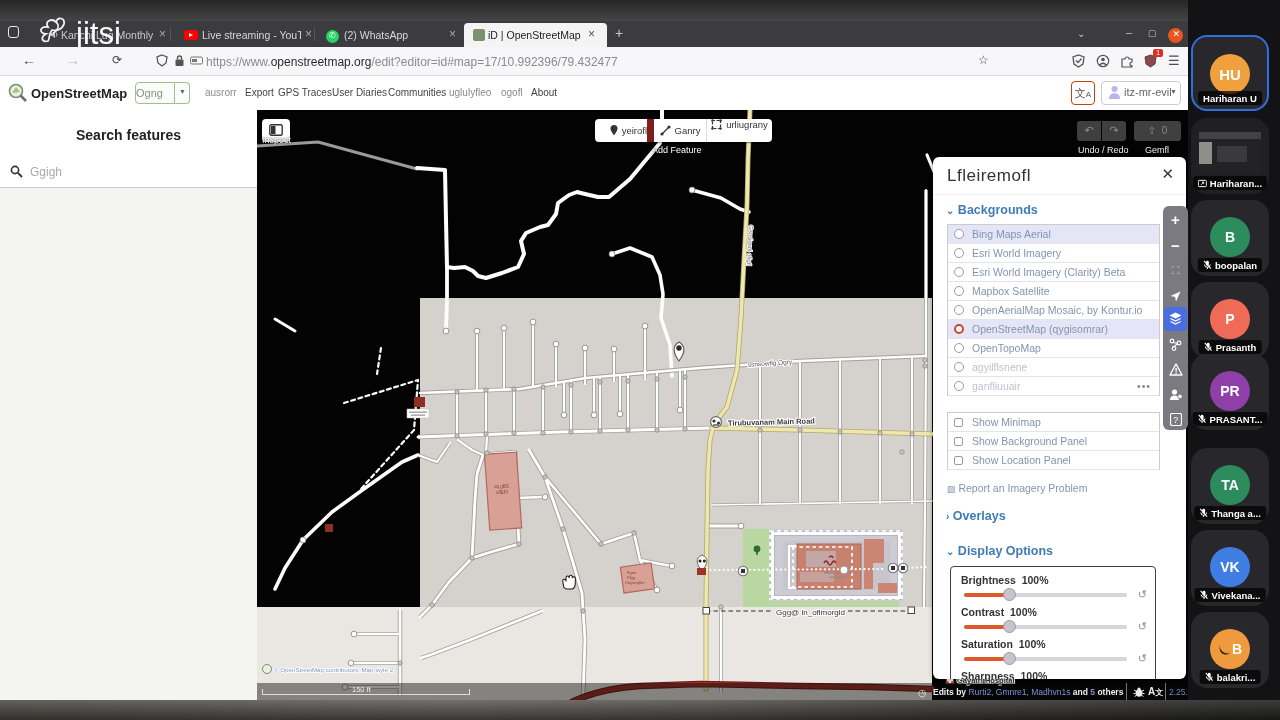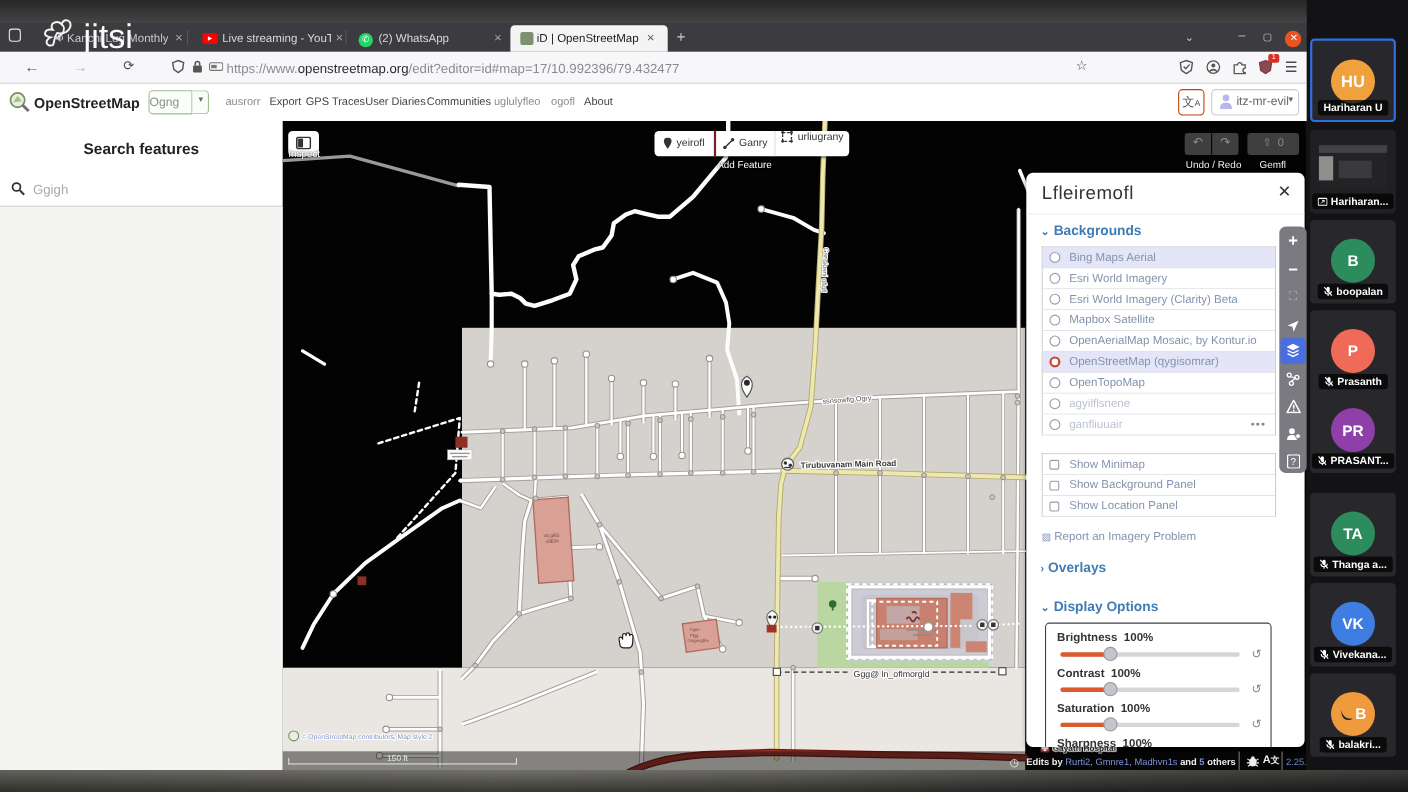--- a/index.html
+++ b/index.html
@@ -15,21 +15,21 @@
 
 #urlrow{left:0;top:47px;width:1188px;height:29px;background:#f7f6f9;border-bottom:1px solid #dcdbe0}
 .uicon{position:absolute;color:#4c4c50;font-size:13px}
 
 #osmhead{left:0;top:76px;width:1188px;height:34px;background:#fff}
 .menuitem{position:absolute;top:11px;font-size:10px;color:#444;white-space:nowrap}
 
 #lsb{left:0;top:110px;width:257px;height:590px;background:#fff}
 
 #party{left:1188px;top:0;width:92px;height:720px;background:#131315}
-.tile{position:absolute;left:3px;width:78px;height:76px;background:#28282c;border-radius:4px;overflow:hidden}
+.tile{position:absolute;left:3px;width:78px;height:76px;background:#28282c;border-radius:16px;overflow:hidden}
 .av{position:absolute;left:50%;top:37px;transform:translate(-50%,-50%);width:40px;height:40px;border-radius:50%;color:#fff;font-weight:bold;font-size:14px;display:flex;align-items:center;justify-content:center}
 .nlab{position:absolute;left:50%;bottom:4px;transform:translateX(-50%);background:rgba(0,0,0,.72);color:#fff;font-size:9.5px;font-weight:bold;padding:1.5px 5px;border-radius:3px;white-space:nowrap;display:flex;align-items:center;gap:3px}
 
 #bgpanel{left:933px;top:157px;width:253px;height:522px;background:#fff;border-radius:6px;box-shadow:0 1px 5px rgba(0,0,0,.4);overflow:hidden}
 .prow{position:relative;height:19px;border-bottom:1px solid #e4e4e8;font-size:10.5px;color:#8494ae;display:flex;align-items:center;padding-left:24px;background:#fff}
 .radio{position:absolute;left:6px;top:4px;width:10px;height:10px;border:1.4px solid #99a;border-radius:50%;background:#fff}
 .chk{position:absolute;left:6px;top:4.5px;width:9px;height:9px;border:1.4px solid #99a;border-radius:2px;background:#fff}
 .sect{font-size:12.5px;font-weight:bold;color:#3f7cb6}
 .slab{font-size:10.5px;font-weight:bold;color:#333}
 .track{position:absolute;left:13px;width:163px;height:4px;border-radius:2px;background:#d6d5da}
@@ -406,21 +406,21 @@
       </g>
   </svg>
 
   <div class="abs" style="left:262px;top:119px;width:28px;height:23px;background:#fff;border-radius:4px"></div>
   <svg class="abs" style="left:269px;top:124px" width="14" height="12" viewBox="0 0 14 12">
       <rect x="0.8" y="0.8" width="12.4" height="10.4" rx="1.5" fill="none" stroke="#333" stroke-width="1.4"></rect>
       <rect x="2" y="2" width="4.5" height="8" fill="#333"></rect>
     </svg>
   <div class="abs" style="left:262px;top:135px;color:#fff;font-size:9px;text-shadow:0 0 2px #000">Inspect</div>
   <div class="abs" style="left:595px;top:119px;width:177px;height:23px;background:#fff;border-radius:4px;display:flex;box-shadow:0 1px 2px rgba(0,0,0,.5)">
-    <div style="flex:1;border-right:2px solid #7f1d1d;font-size:9.5px;color:#333;display:flex;align-items:center;justify-content:center;gap:4px"><svg width="8" height="11" viewBox="0 0 8 11">
+    <div style="flex:1;border-right:7px solid #7f1d1d;font-size:9.5px;color:#333;display:flex;align-items:center;justify-content:flex-end;gap:4px"><svg width="8" height="11" viewBox="0 0 8 11">
           <path d="M4 10.5 C1.5 7 0.5 4.8 0.5 3.5 A3.5 3.5 0 0 1 7.5 3.5 C7.5 4.8 6.5 7 4 10.5 Z" fill="#333"></path>
         </svg>yeirofl</div>
     <div style="flex:1;border-right:1px solid #ddd;font-size:9.5px;color:#333;display:flex;align-items:center;justify-content:center;gap:4px"><svg width="11" height="11" viewBox="0 0 11 11">
           <line x1="2" y1="9" x2="9" y2="2" stroke="#333" stroke-width="1.3"></line>
           <circle cx="2" cy="9" r="1.6" fill="#333"></circle>
           <circle cx="9" cy="2" r="1.6" fill="#333"></circle>
         </svg>Ganry</div>
     <div style="flex:1.25;font-size:9.5px;color:#333;display:flex;align-items:flex-start;justify-content:center;gap:4px"><svg width="11" height="11" viewBox="0 0 11 11">
           <rect x="1.5" y="1.5" width="8" height="8" fill="none" stroke="#333" stroke-width="1.2" stroke-dasharray="2.5,1.5"></rect>
           <circle cx="1.5" cy="1.5" r="1.3" fill="#333"></circle>

